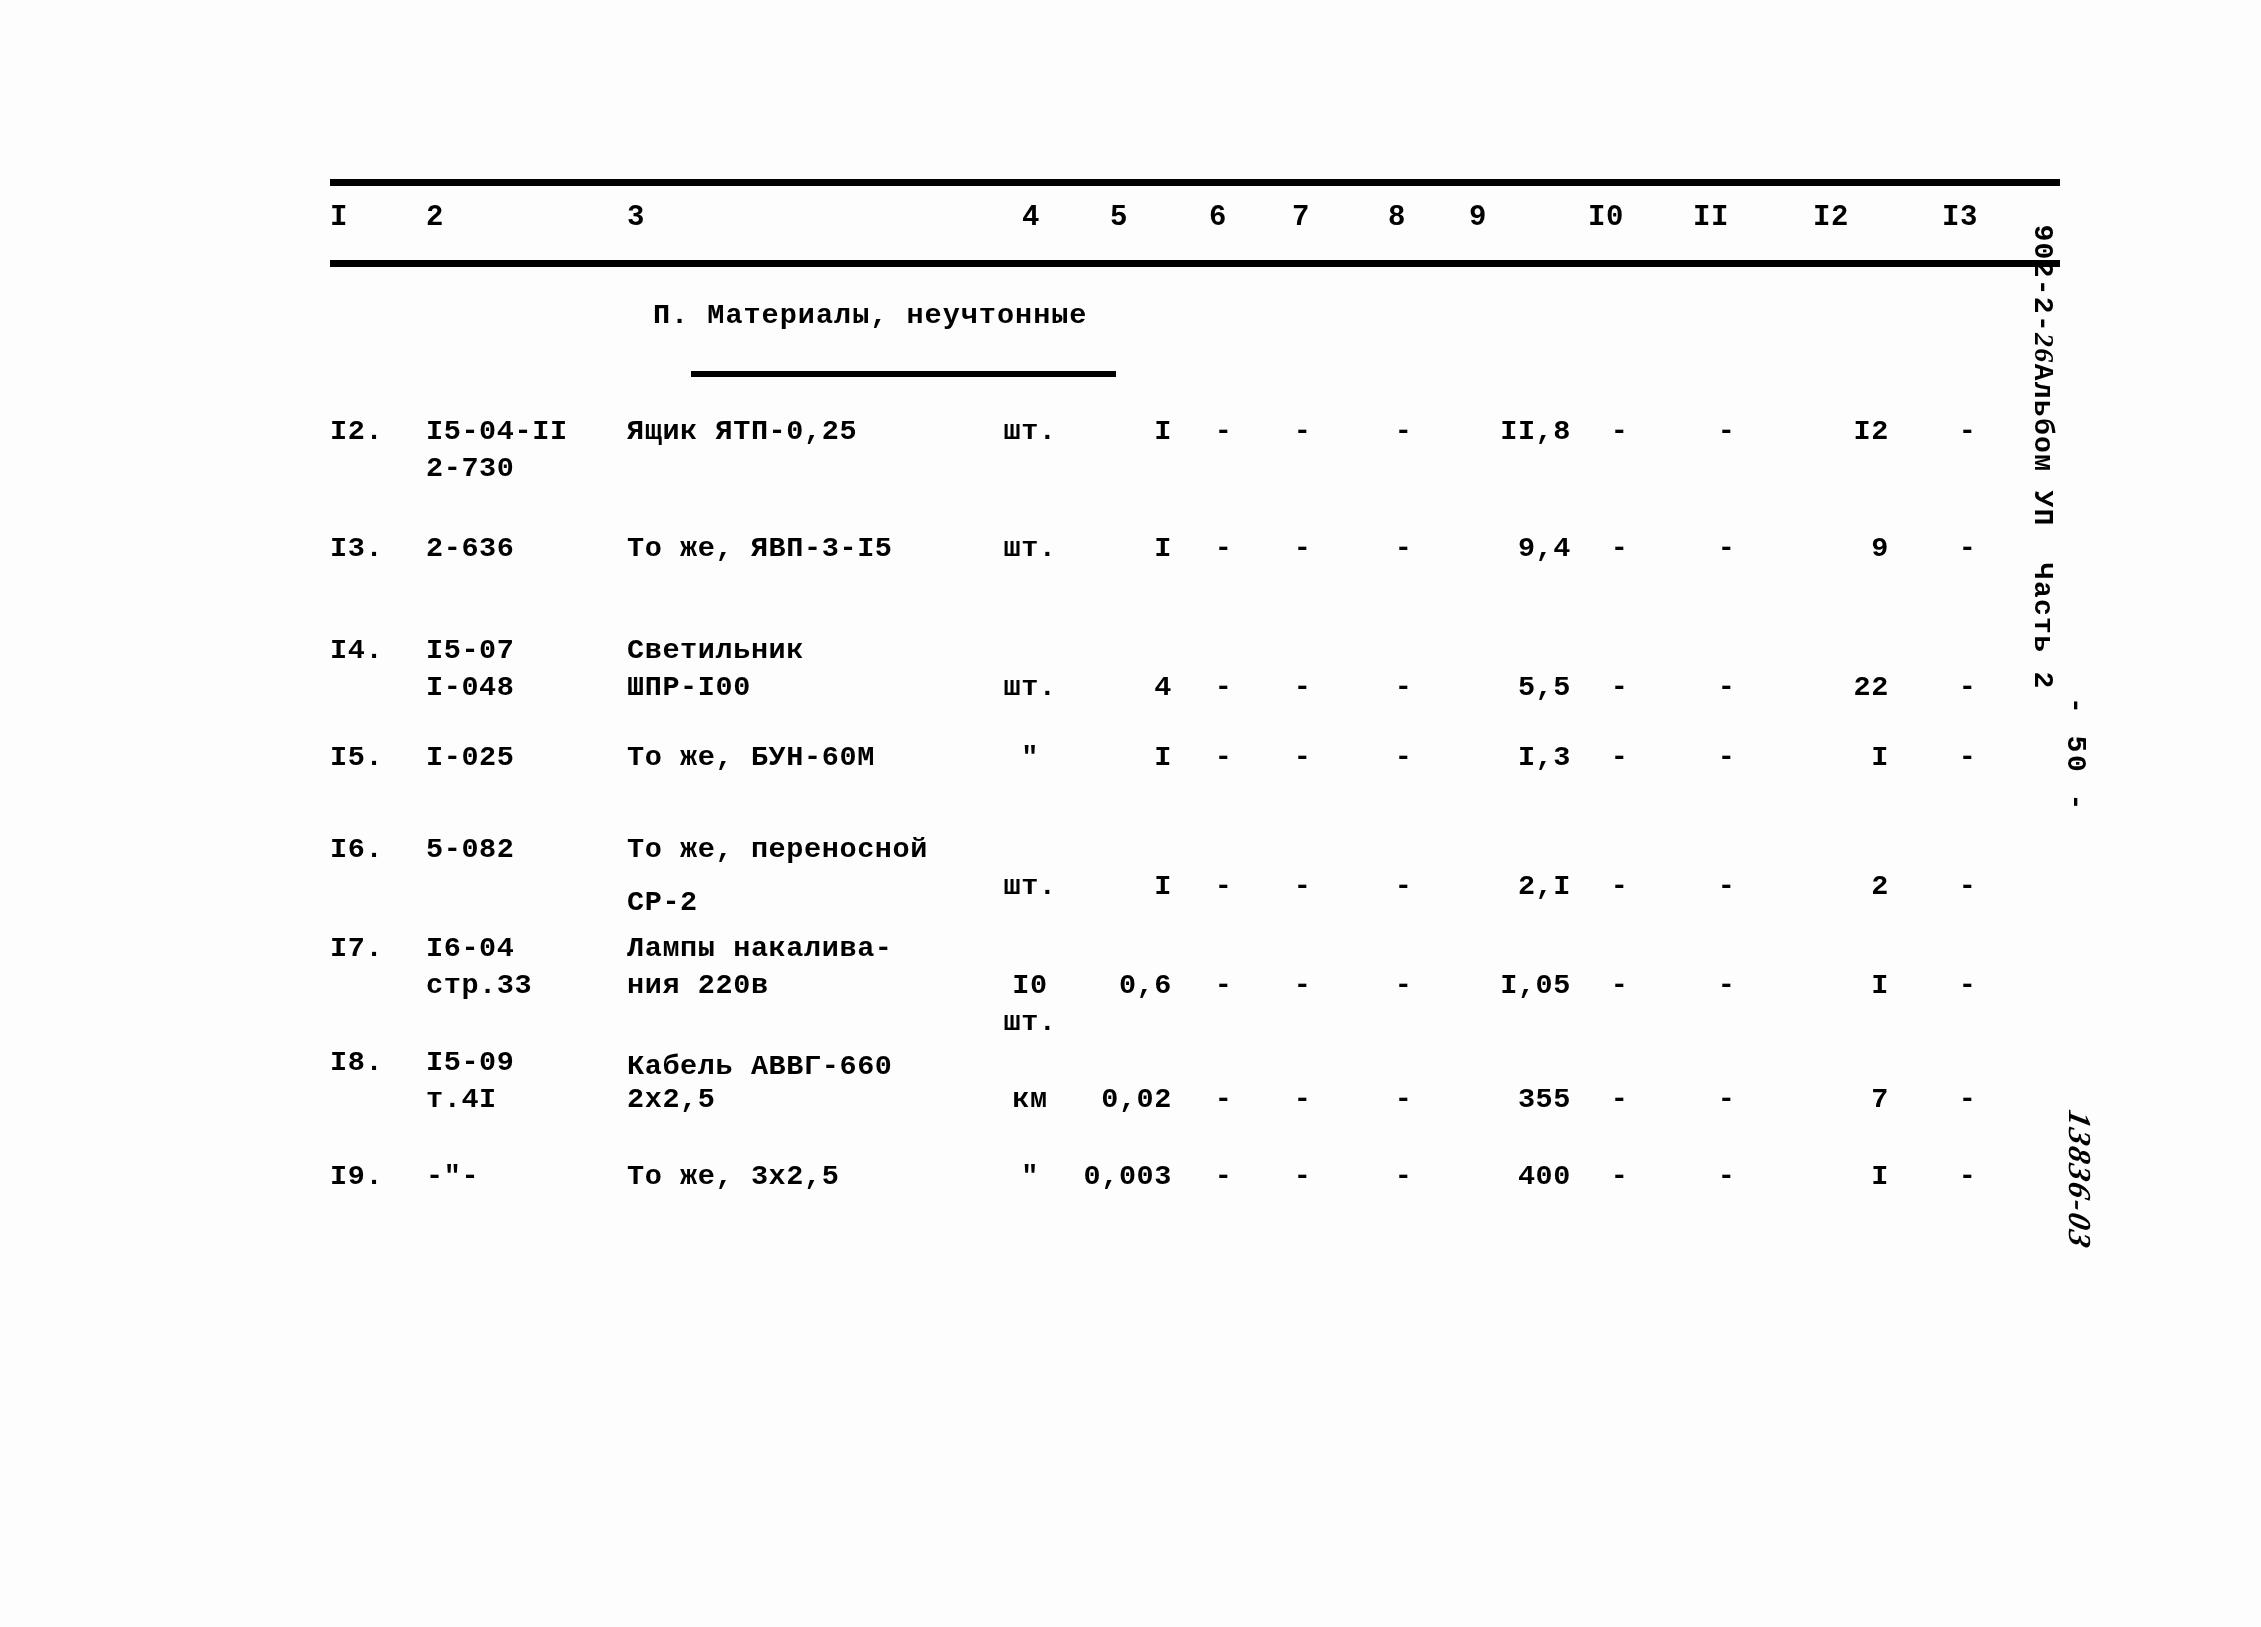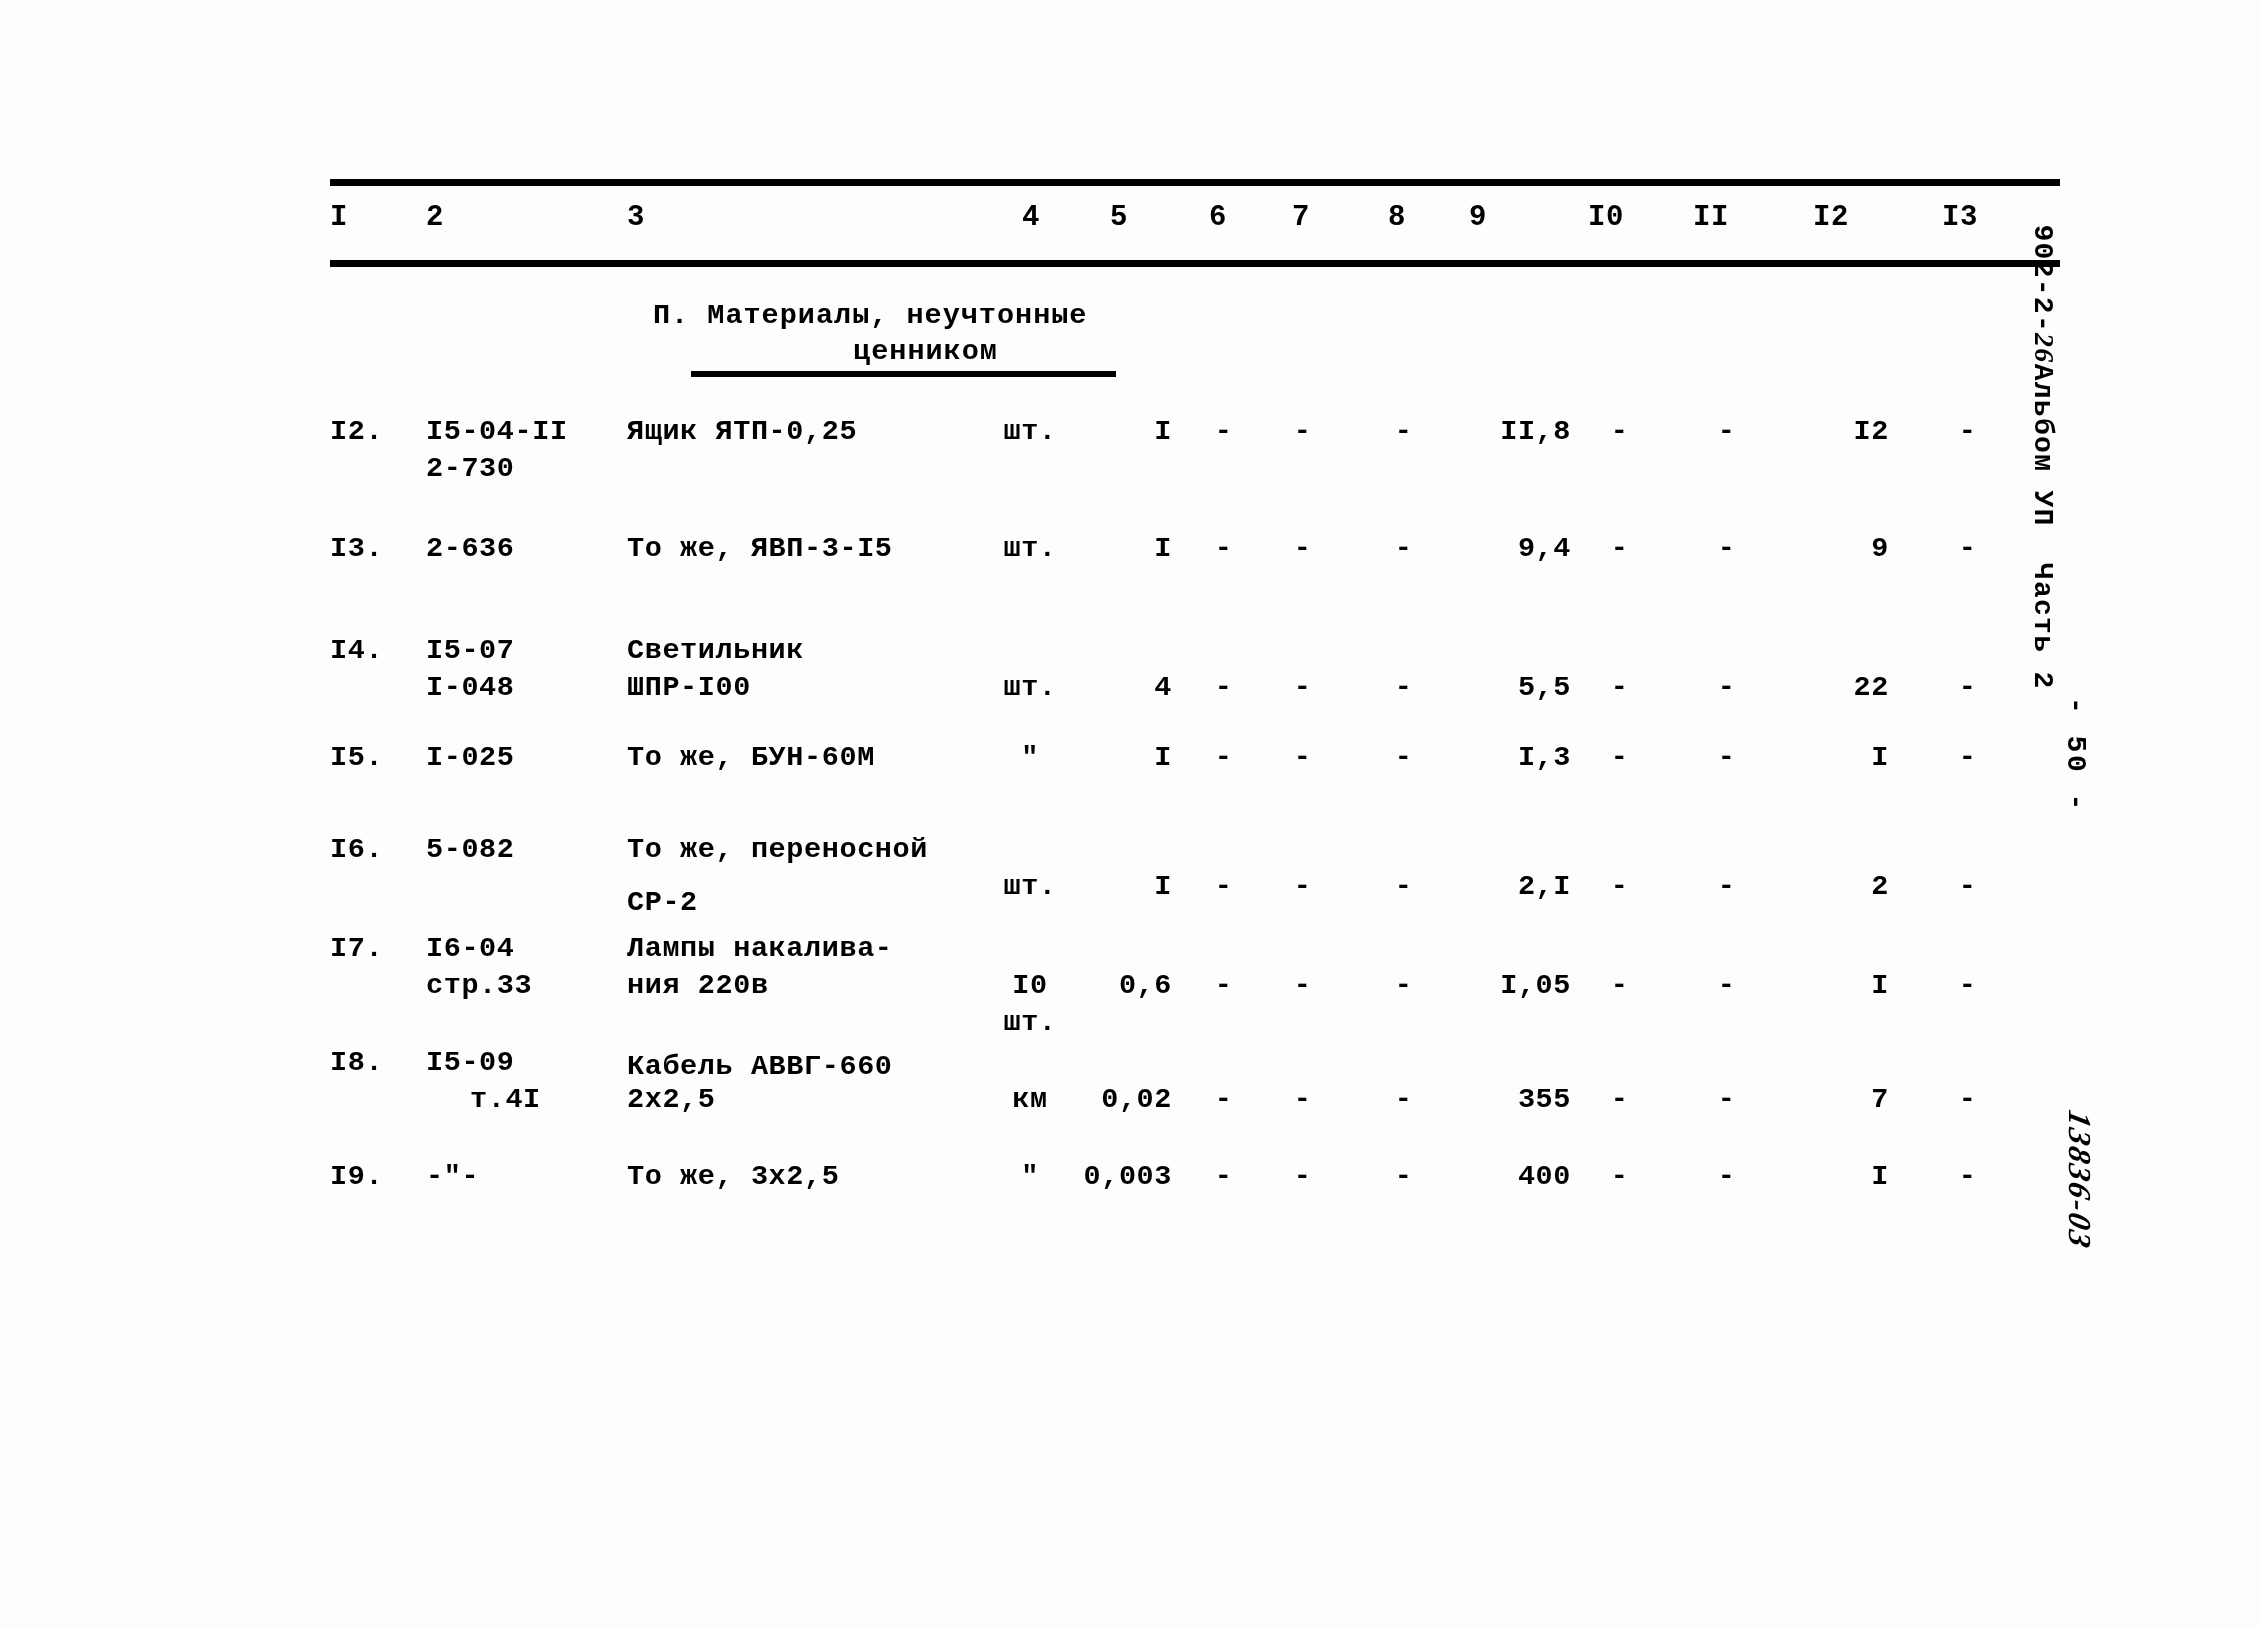--- a/index.html
+++ b/index.html
@@ -155,21 +155,20 @@
     <span class="colnum" style="left:1388px;">8</span>
     <span class="colnum" style="left:1469px;">9</span>
     <span class="colnum" style="left:1588px;">I0</span>
     <span class="colnum" style="left:1693px;">II</span>
     <span class="colnum" style="left:1813px;">I2</span>
     <span class="colnum" style="left:1942px;">I3</span>
   </div>
 
   <div id="section-title">
     <span>П. Материалы, неучтонные</span>
-    <span class="ln2">ценником</span>
   </div>
   <div id="section-underline"></div>
 
   <div id="rows">
       <div class="row" style="top: 415px;">
         <span class="cell c1" style="top: 0px;">I2.</span>
         <span class="cell c2" style="top: 0px;">I5-04-II</span>
         <span class="cell c2" style="top: 37px;">2-730</span>
         <span class="cell c3" style="top: 0px;">Ящик ЯТП-0,25</span>
         <span class="cell c4" style="top: 0px;">шт.</span>
@@ -260,21 +259,21 @@
         <span class="cell c8" style="top: 37px;">-</span>
         <span class="cell c9" style="top: 37px;">I,05</span>
         <span class="cell c10" style="top: 37px;">-</span>
         <span class="cell c11" style="top: 37px;">-</span>
         <span class="cell c12" style="top: 37px;">I</span>
         <span class="cell c13" style="top: 37px;">-</span>
       </div>
       <div class="row" style="top: 1046px;">
         <span class="cell c1" style="top: 0px;">I8.</span>
         <span class="cell c2" style="top: 0px;">I5-09</span>
-        <span class="cell c2" style="top: 37px; margin-left: 44px;">т.4I</span>
+        <span class="cell c2" style="top: 37px;">т.4I</span>
         <span class="cell c3" style="top: 4px;">Кабель АВВГ-660</span>
         <span class="cell c3" style="top: 37px;">2х2,5</span>
         <span class="cell c4" style="top: 37px;">км</span>
         <span class="cell c5" style="top: 37px;">0,02</span>
         <span class="cell c6" style="top: 37px;">-</span>
         <span class="cell c7" style="top: 37px;">-</span>
         <span class="cell c8" style="top: 37px;">-</span>
         <span class="cell c9" style="top: 37px;">355</span>
         <span class="cell c10" style="top: 37px;">-</span>
         <span class="cell c11" style="top: 37px;">-</span>

